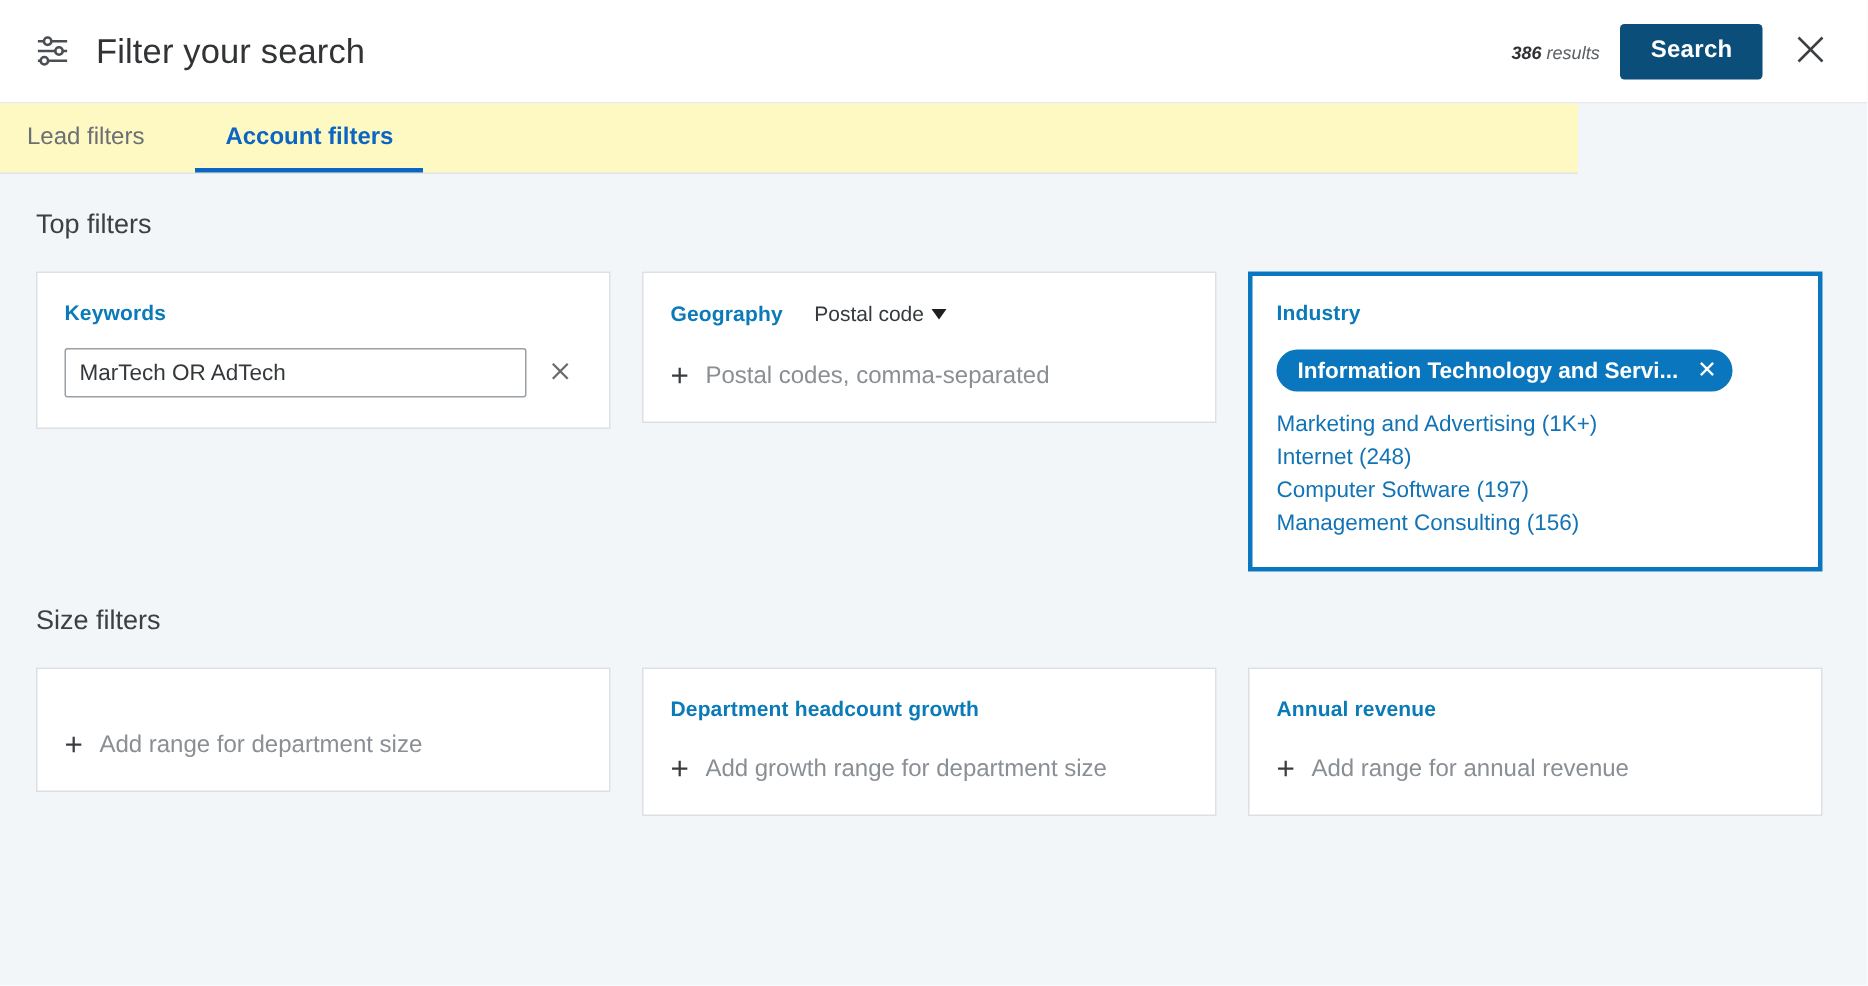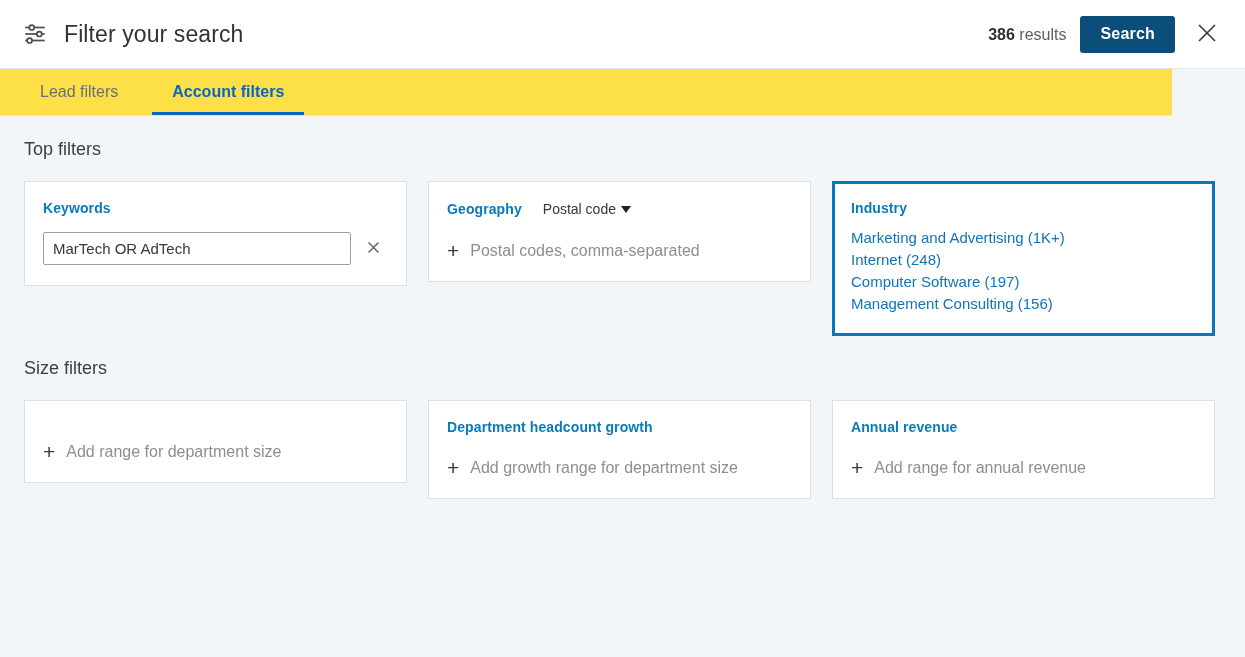--- a/index.html
+++ b/index.html
@@ -29,45 +29,45 @@
   .sliders-icon { width: 26px; height: 26px; display: block; }
   .header-title {
     font-size: 23px; color: #313335; font-weight: 400;
     margin-left: 16px; letter-spacing: .1px;
   }
   .header-right {
     position: absolute; right: 18px; top: 0; height: 69px;
     display: flex; align-items: center;
   }
   .results {
-    font-size: 16px; color: #5b6063; margin-right: 14px; white-space: nowrap;
+    font-size: 12px; color: #5b6063; margin-right: 14px; white-space: nowrap; font-style: italic;
   }
   .results b { color: #2f3133; font-weight: 700; }
   .search-btn {
     background: #0a4e79; color: #ffffff;
     border: none; border-radius: 3px;
     font-family: Liberation Sans, sans-serif;
     font-size: 16px; font-weight: 700;
     padding: 9px 20px 10px; cursor: pointer;
     letter-spacing: .2px;
   }
   .close-btn {
     width: 40px; height: 40px; margin-left: 12px;
     display: flex; align-items: center; justify-content: center;
     cursor: pointer; background: none; border: none;
   }
 
   
   .tabs {
     position: absolute; top: 69px; left: 0;
-    width: 1172px; height: 47px;
-    background: #fde047;
+    width: 1052px; height: 47px;
+    background: #fef9c3;
     border-bottom: 1px solid #e0e4e8;
     display: flex; align-items: stretch;
-    padding-left: 40px;
+    padding-left: 18px;
   }
   .tab {
     position: relative;
     display: flex; align-items: center;
     font-size: 16px; color: #6a6f73;
     padding: 0 20px; cursor: pointer;
     background: none; border: none;
     font-family: "Liberation Sans", sans-serif;
   }
   .tab:first-child { padding-left: 0; padding-right: 34px; }
@@ -267,20 +267,31 @@
           </button>
         </div>
         <div class="add-row">
           <span class="plus">+</span>
           <span class="add-text">Postal codes, comma-separated</span>
         </div>
       </div>
 
       <div class="card focused">
         <div class="card-label">Industry</div>
+        <div class="chip">
+          <span class="chip-text">Information Technology and Servi...</span>
+          <button class="chip-x">
+            <span>
+              <svg width="14" height="14" viewBox="0 0 24 24" stroke="#ffffff" stroke-width="2.6" fill="none">
+                <line x1="5" y1="5" x2="19" y2="19"></line>
+                  <line x1="19" y1="5" x2="5" y2="19"></line>
+              </svg>
+            </span>
+          </button>
+        </div>
         <div class="suggestions">
           <a class="suggestion">Marketing and Advertising (1K+)</a>
           <a class="suggestion">Internet (248)</a>
           <a class="suggestion">Computer Software (197)</a>
           <a class="suggestion">Management Consulting (156)</a>
         </div>
       </div>
 
     </div>
 

